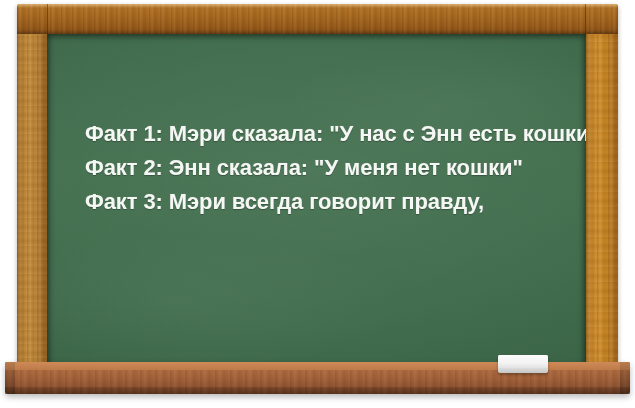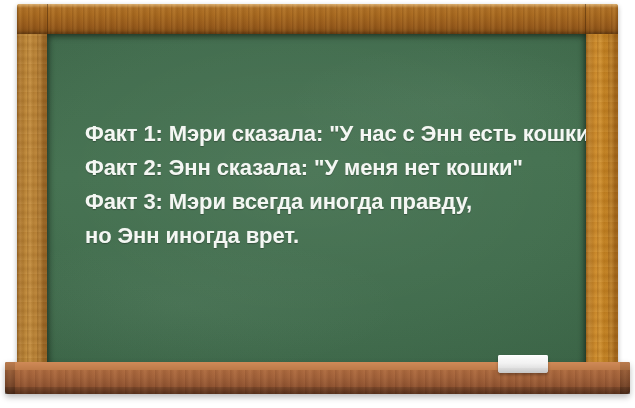--- a/index.html
+++ b/index.html
@@ -239,22 +239,21 @@
     <div class="rail-left"></div>
     <div class="rail-right"></div>
     <div class="rail-top"></div>
     <div class="mitre l"></div>
     <div class="mitre r"></div>
 
     <div class="board">
       <div class="chalk-text">
         <span class="chalk-line">Факт 1: Мэри сказала: "У нас с Энн есть кошки"</span>
         <span class="chalk-line">Факт 2: Энн сказала: "У меня нет кошки"</span>
-        <span class="chalk-line">Факт 3: Мэри всегда иногда правду,</span>
-        <span class="chalk-line">но Энн иногда врет.</span>
+        <span class="chalk-line">Факт 3: Мэри всегда говорит правду,</span>
       </div>
     </div>
 
   </div>
 
   <div class="eraser-shadow"></div>
 
   <div class="ledge">
     <div class="ledge-top"></div>
     <div class="ledge-cap left"></div>

